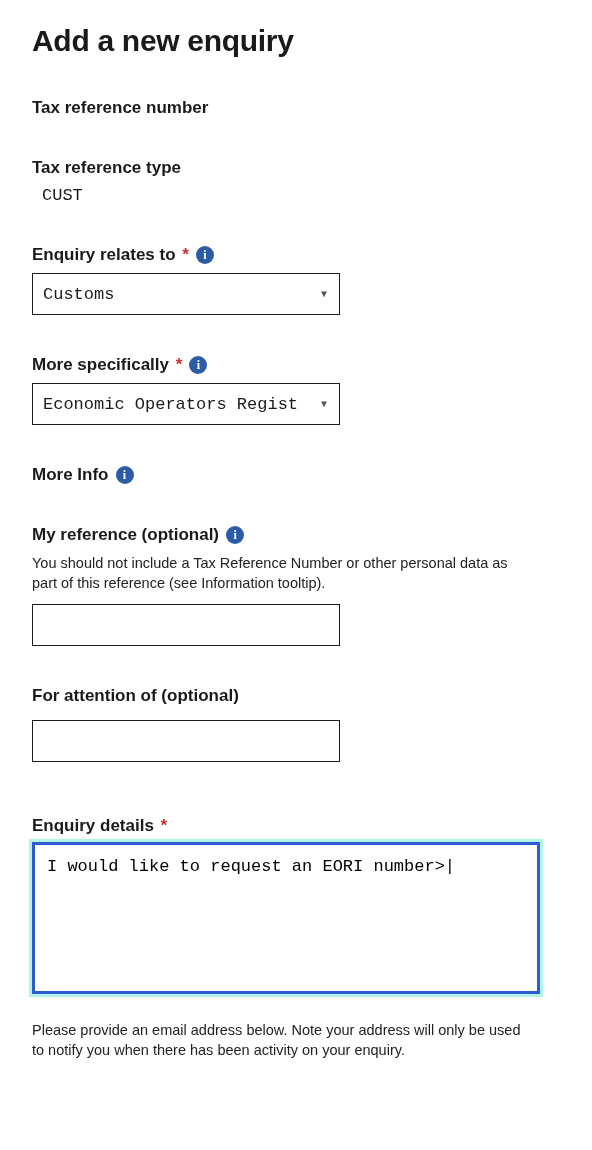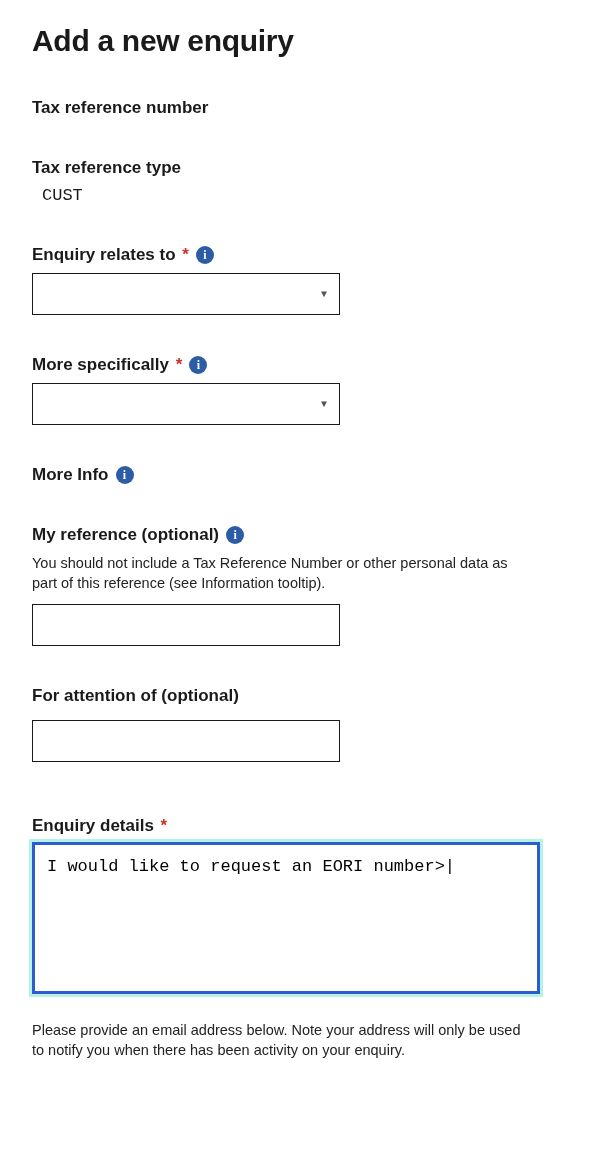--- a/index.html
+++ b/index.html
@@ -130,32 +130,34 @@
 </div>
 
 <div class="form-group">
   <div class="label-row">
     <span class="label-text">
       <span>Enquiry relates to</span><span class="required"> *</span>
     </span>
     <span class="info-icon">i</span>
   </div>
   <div class="select-box">
+    <span class="sel-text">Customs</span>
     <span class="caret">▼</span>
   </div>
 </div>
 
 <div class="form-group">
   <div class="label-row">
     <span class="label-text">
       <span>More specifically</span><span class="required"> *</span>
     </span>
     <span class="info-icon">i</span>
   </div>
   <div class="select-box">
+    <span class="sel-text">Economic Operators Regist</span>
     <span class="caret">▼</span>
   </div>
 </div>
 
 <div class="form-group">
   <div class="label-row">
     <span class="label-text">More Info</span>
     <span class="info-icon">i</span>
   </div>
 </div>

